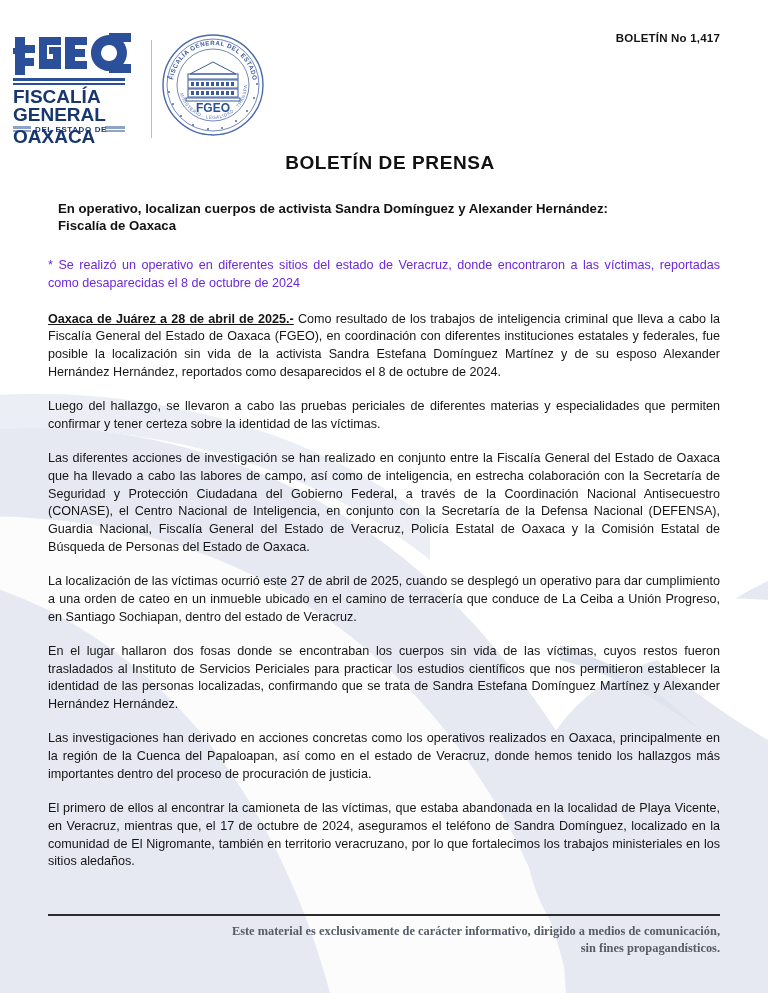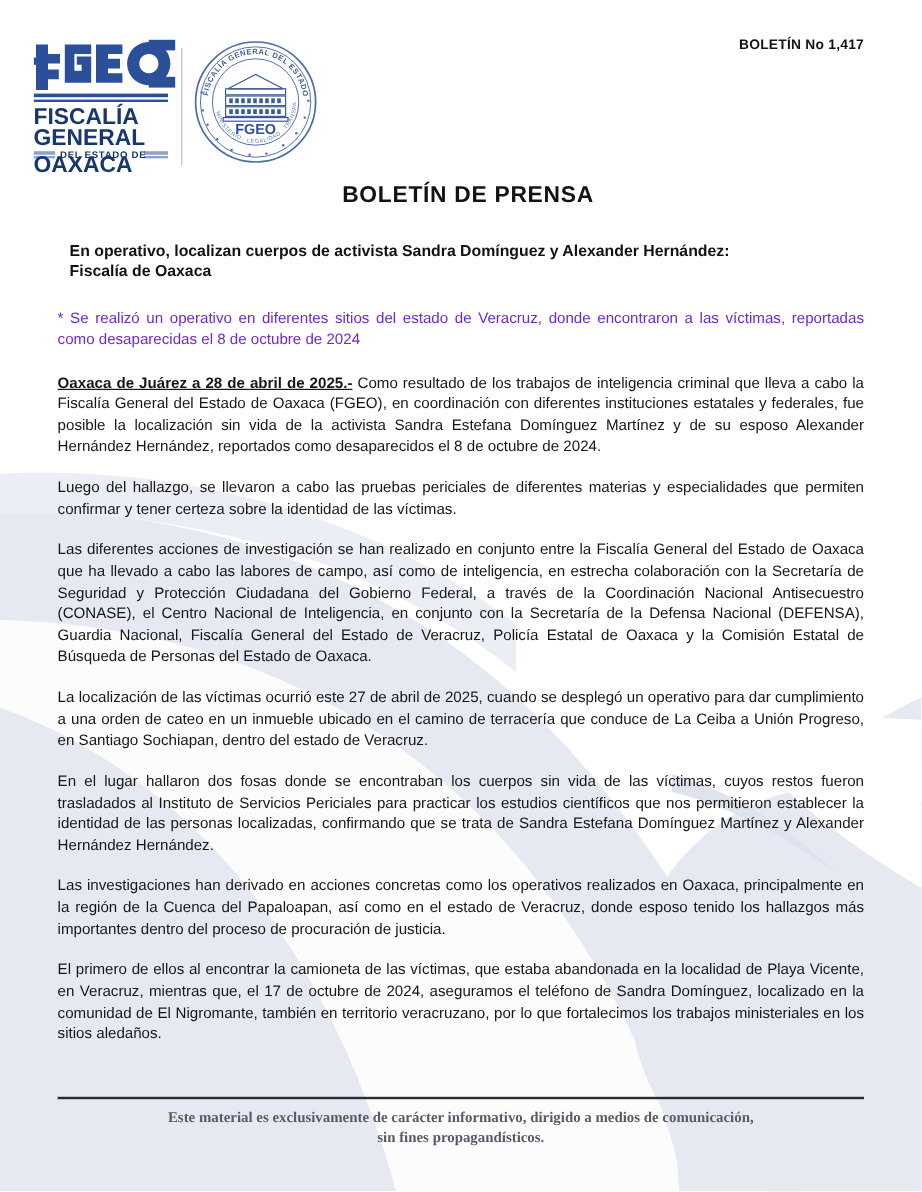--- a/index.html
+++ b/index.html
@@ -36,21 +36,21 @@
   }
 
   
   .header {
     position: relative;
     height: 150px;
     padding: 0;
   }
   .logo-wrap {
     position: absolute;
-    left: 28px;
+    left: 13px;
     top: 33px;
     width: 120px;
     height: 112px;
   }
   .logo-svg { display: block; }
   .divider-bar {
     position: absolute;
     left: 151px;
     top: 40px;
     width: 1px;
@@ -128,21 +128,21 @@
     right: 48px;
     bottom: 36px;
     z-index: 2;
   }
   .footer-rule {
     height: 0;
     border-top: 2px solid #2b2b2b;
     margin-bottom: 7px;
   }
   .footer-text {
-    text-align: center;
+    text-align: right;
     font-family: "Liberation Serif", serif;
     font-weight: bold;
     font-size: 12.4px;
     line-height: 1.38;
     color: #565b66;
   }
 </style>
 </head>
 <body>
 
@@ -277,21 +277,21 @@
     <div class="body-area">
 
       <p class="bullet">* Se realizó un operativo en diferentes sitios del estado de Veracruz, donde encontraron a las víctimas, reportadas como desaparecidas el 8 de octubre de 2024</p>
 
       <p class="para"><span class="lead">Oaxaca de Juárez a 28 de abril de 2025.-</span><span> Como resultado de los trabajos de inteligencia criminal que lleva a cabo la Fiscalía General del Estado de Oaxaca (FGEO), en coordinación con diferentes instituciones estatales y federales, fue posible la localización sin vida de la activista Sandra Estefana Domínguez Martínez y de su esposo Alexander Hernández Hernández, reportados como desaparecidos el 8 de octubre de 2024.</span></p>
 
       <p class="para">Luego del hallazgo, se llevaron a cabo las pruebas periciales de diferentes materias y especialidades que permiten confirmar y tener certeza sobre la identidad de las víctimas.</p>
       <p class="para">Las diferentes acciones de investigación se han realizado en conjunto entre la Fiscalía General del Estado de Oaxaca que ha llevado a cabo las labores de campo, así como de inteligencia, en estrecha colaboración con la Secretaría de Seguridad y Protección Ciudadana del Gobierno Federal, a través de la Coordinación Nacional Antisecuestro (CONASE), el Centro Nacional de Inteligencia, en conjunto con la Secretaría de la Defensa Nacional (DEFENSA), Guardia Nacional, Fiscalía General del Estado de Veracruz, Policía Estatal de Oaxaca y la Comisión Estatal de Búsqueda de Personas del Estado de Oaxaca.</p>
       <p class="para">La localización de las víctimas ocurrió este 27 de abril de 2025, cuando se desplegó un operativo para dar cumplimiento a una orden de cateo en un inmueble ubicado en el camino de terracería que conduce de La Ceiba a Unión Progreso, en Santiago Sochiapan, dentro del estado de Veracruz.</p>
       <p class="para">En el lugar hallaron dos fosas donde se encontraban los cuerpos sin vida de las víctimas, cuyos restos fueron trasladados al Instituto de Servicios Periciales para practicar los estudios científicos que nos permitieron establecer la identidad de las personas localizadas, confirmando que se trata de Sandra Estefana Domínguez Martínez y Alexander Hernández Hernández.</p>
-      <p class="para">Las investigaciones han derivado en acciones concretas como los operativos realizados en Oaxaca, principalmente en la región de la Cuenca del Papaloapan, así como en el estado de Veracruz, donde esposo tenido los hallazgos más importantes dentro del proceso de procuración de justicia.</p>
+      <p class="para">Las investigaciones han derivado en acciones concretas como los operativos realizados en Oaxaca, principalmente en la región de la Cuenca del Papaloapan, así como en el estado de Veracruz, donde hemos tenido los hallazgos más importantes dentro del proceso de procuración de justicia.</p>
       <p class="para">El primero de ellos al encontrar la camioneta de las víctimas, que estaba abandonada en la localidad de Playa Vicente, en Veracruz, mientras que, el 17 de octubre de 2024, aseguramos el teléfono de Sandra Domínguez, localizado en la comunidad de El Nigromante, también en territorio veracruzano, por lo que fortalecimos los trabajos ministeriales en los sitios aledaños.</p>
     </div>
   </div>
 
   <div class="footer">
     <div class="footer-rule"></div>
     <div class="footer-text">
       <span>Este material es exclusivamente de carácter informativo, dirigido a medios de comunicación,</span><br>
       <span>sin fines propagandísticos.</span>
     </div>

